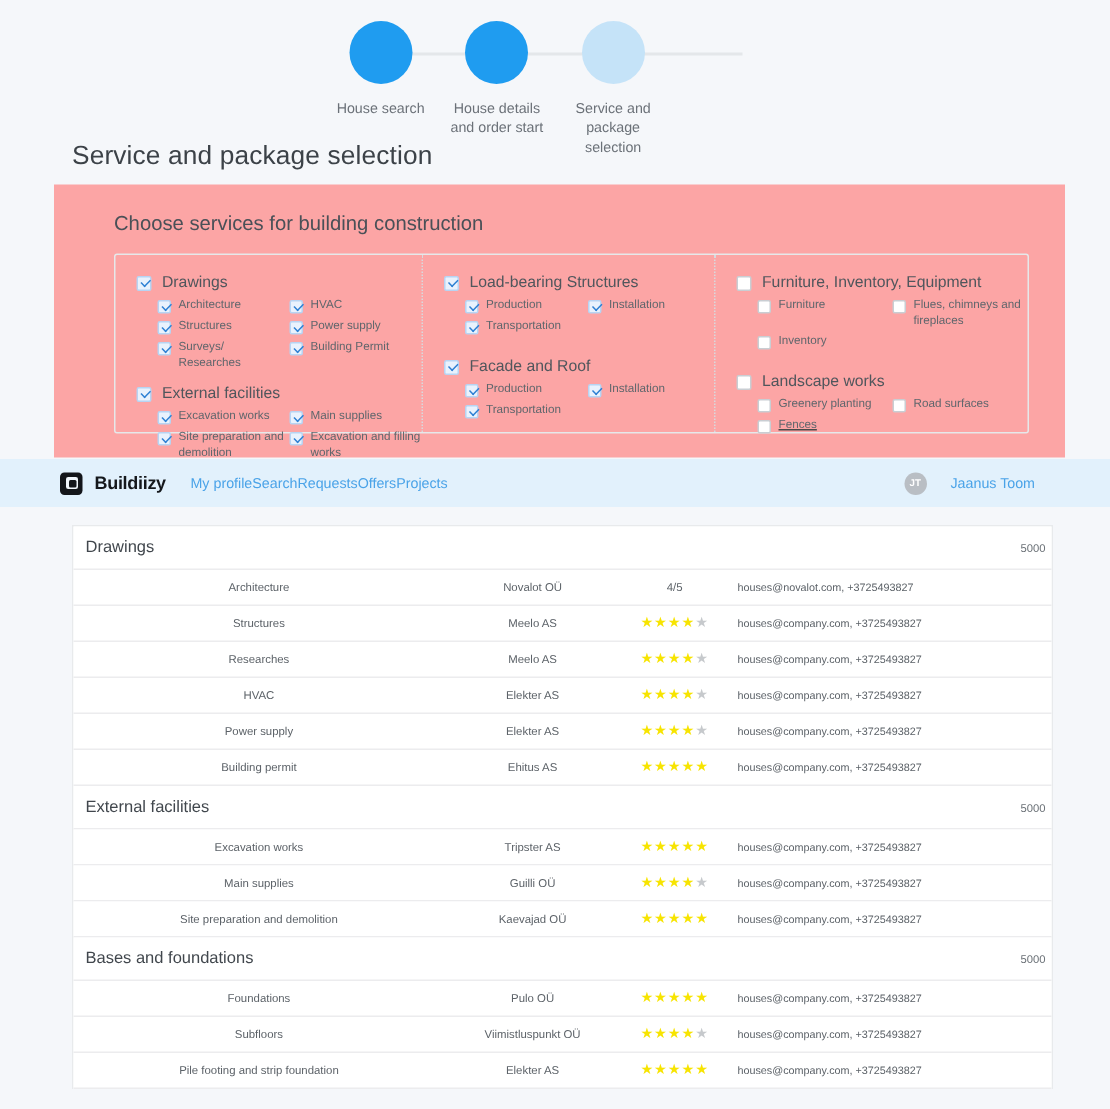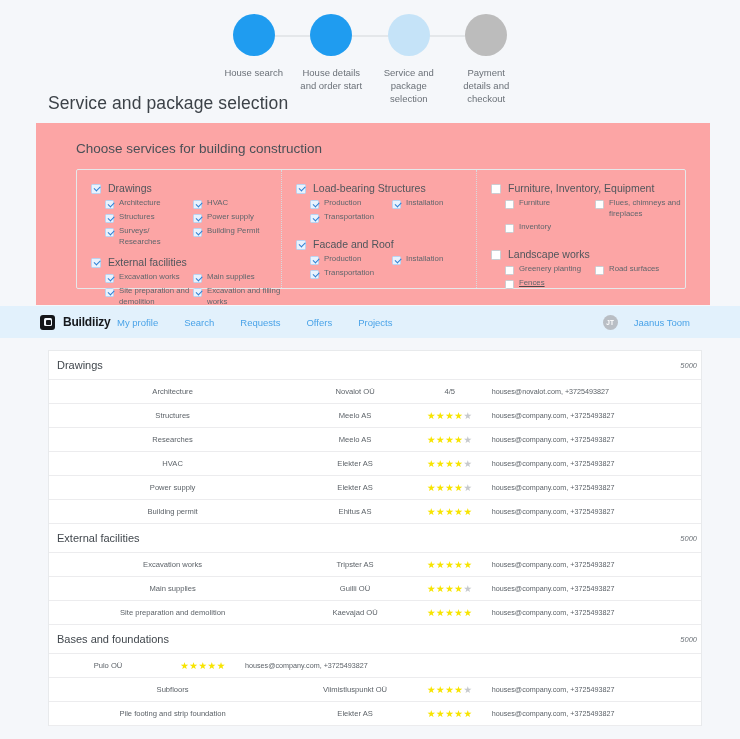--- a/index.html
+++ b/index.html
@@ -93,21 +93,21 @@
   }
   .logo-mark::after {
     content: ""; position: absolute; left: 3.5px; top: 3.5px;
     width: 8px; height: 8px; background: #f1f6fb; border-radius: 1.5px;
   }
   .logo-mark::before {
     content: ""; position: absolute; left: 5.5px; top: 5.5px;
     width: 5px; height: 5px; background: #14161a; border-radius: 1px; z-index: 2;
   }
   .brand { font-size: 12px; font-weight: bold; color: #15181c; letter-spacing: -.2px; }
-  .nav-links { position: absolute; left: 117px; display: flex; gap: 26px; }
+  .nav-links { position: absolute; left: 127px; display: flex; }
   .nav-link { font-size: 9.5px; color: #4aa3e8; }
   .nav-user { position: absolute; right: 50px; display: flex; align-items: center; gap: 16px; }
   .avatar {
     width: 15px; height: 15px; border-radius: 50%; background: #b9bec4;
     color: #fff; font-size: 6.5px; font-weight: bold;
     display: flex; align-items: center; justify-content: center;
   }
   .user-name { font-size: 9.5px; color: #4aa3e8; }
 
   
@@ -127,21 +127,21 @@
   .col-price { width: 76px; text-align: right; padding-right: 4px; }
 
   .tbody { border: 1px solid #e8eaec; border-bottom: none; background: #fff; }
   .row { display: flex; align-items: center; border-bottom: 1px solid #ececee; background: #fff; }
   .row.group { height: 29px; }
   .row.item { height: 24px; }
   .group-name {
     width: 248px; padding-left: 8px; font-size: 11px; color: #41474d;
     text-align: left;
   }
-  .group-price { width: 76px; text-align: right; padding-right: 4px; font-size: 7.5px; color: #6b7177; font-style: italic; }
+  .group-price { width: 76px; text-align: right; padding-right: 4px; font-size: 7.5px; color: #6b7177; }
   .group-fill { width: 330px; }
   .cell-name { width: 248px; text-align: center; font-size: 7.6px; color: #5c6268; }
   .cell-prov { width: 118px; text-align: center; font-size: 7.6px; color: #5c6268; }
   .cell-rate { width: 72px; text-align: center; font-size: 9.5px; letter-spacing: .6px; line-height: 10px; white-space: nowrap; }
   .cell-contact { width: 140px; padding-left: 6px; font-size: 7.2px; color: #5c6268; white-space: nowrap; }
   .cell-price { width: 76px; }
   .star { color: #f7e400; }
   .star.off { color: #c6c9cc; }
   .rate-text { font-size: 7.6px; color: #5c6268; letter-spacing: 0; }
 </style>
@@ -158,24 +158,20 @@
             <div class="step-dot" style="background:#1f9cf0"></div>
             <div class="step-label">House search</div>
           </div>
           <div class="step">
             <div class="step-dot" style="background:#1f9cf0"></div>
             <div class="step-label">House details and order start</div>
           </div>
           <div class="step">
             <div class="step-dot" style="background:#c5e3f8"></div>
             <div class="step-label">Service and package selection</div>
-          </div>
-          <div class="step">
-            <div class="step-dot" style="background:#bcbcbc"></div>
-            <div class="step-label">Payment details and checkout</div>
           </div>
         </div>
     </div>
   </div>
 
   <div class="page-title">Service and package selection</div>
 
   <div class="svc-card">
     <div class="svc-heading">Choose services for building construction</div>
     <div class="svc-box" id="svc-box">
@@ -408,20 +404,21 @@
             <div class="cell-rate"><span class="star">★</span><span class="star">★</span><span class="star">★</span><span class="star">★</span><span class="star">★</span></div>
             <div class="cell-contact">houses@company.com, +3725493827</div>
             <div class="cell-price"></div>
           </div>
           <div class="row group">
             <div class="group-name">Bases and foundations</div>
             <div class="group-fill"></div>
             <div class="group-price">5000</div>
           </div>
           <div class="row item">
+            <div class="cell-name">Foundations</div>
             <div class="cell-prov">Pulo OÜ</div>
             <div class="cell-rate"><span class="star">★</span><span class="star">★</span><span class="star">★</span><span class="star">★</span><span class="star">★</span></div>
             <div class="cell-contact">houses@company.com, +3725493827</div>
             <div class="cell-price"></div>
           </div>
           <div class="row item">
             <div class="cell-name">Subfloors</div>
             <div class="cell-prov">Viimistluspunkt OÜ</div>
             <div class="cell-rate"><span class="star">★</span><span class="star">★</span><span class="star">★</span><span class="star">★</span><span class="star off">★</span></div>
             <div class="cell-contact">houses@company.com, +3725493827</div>

